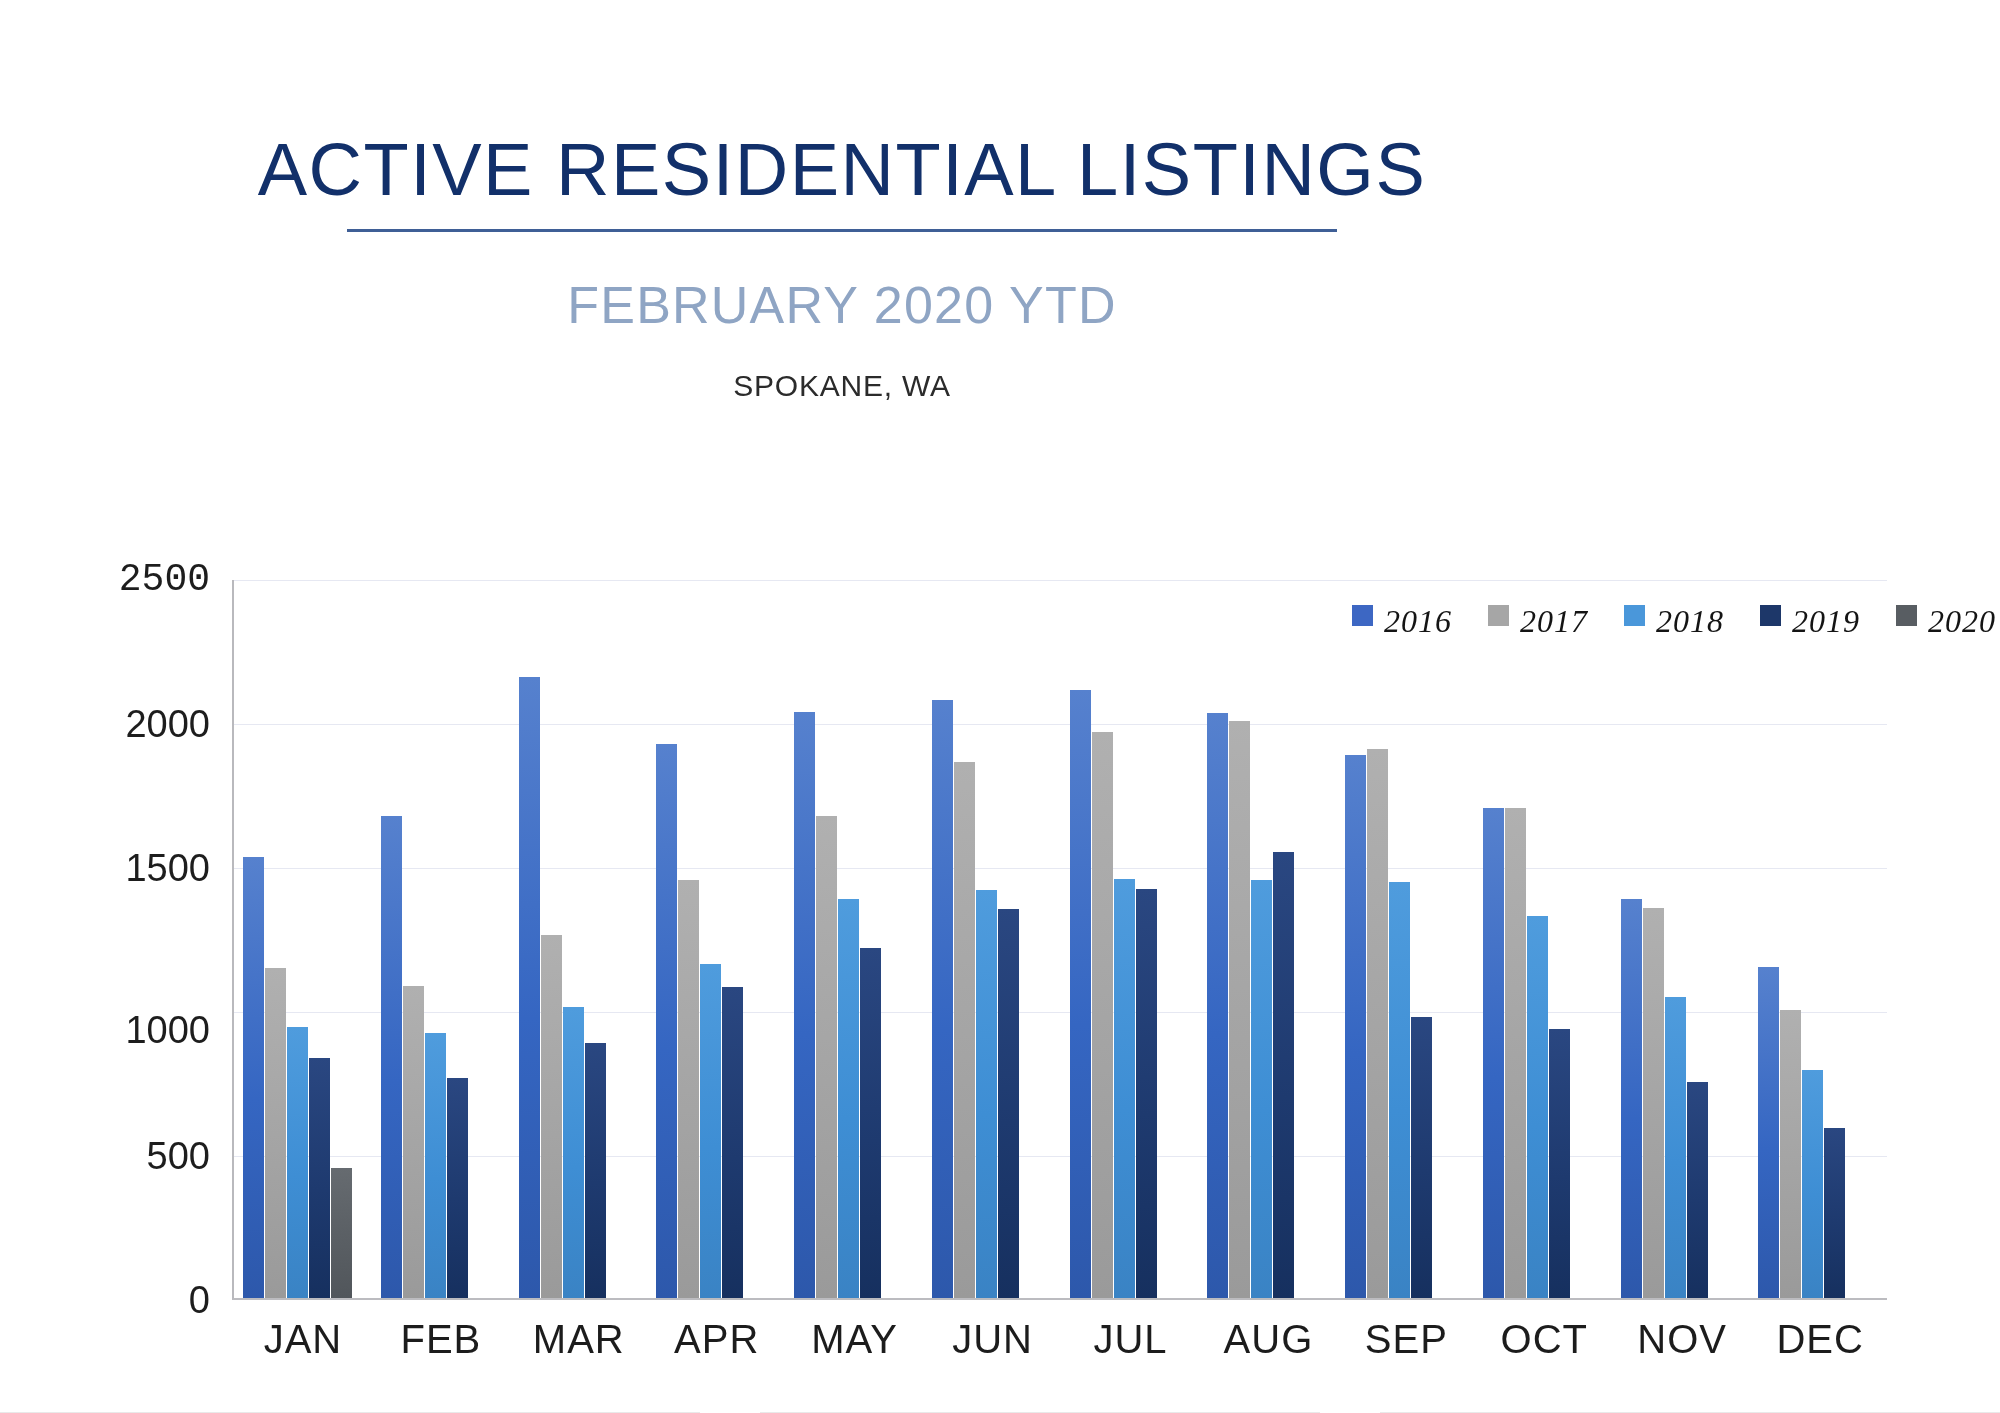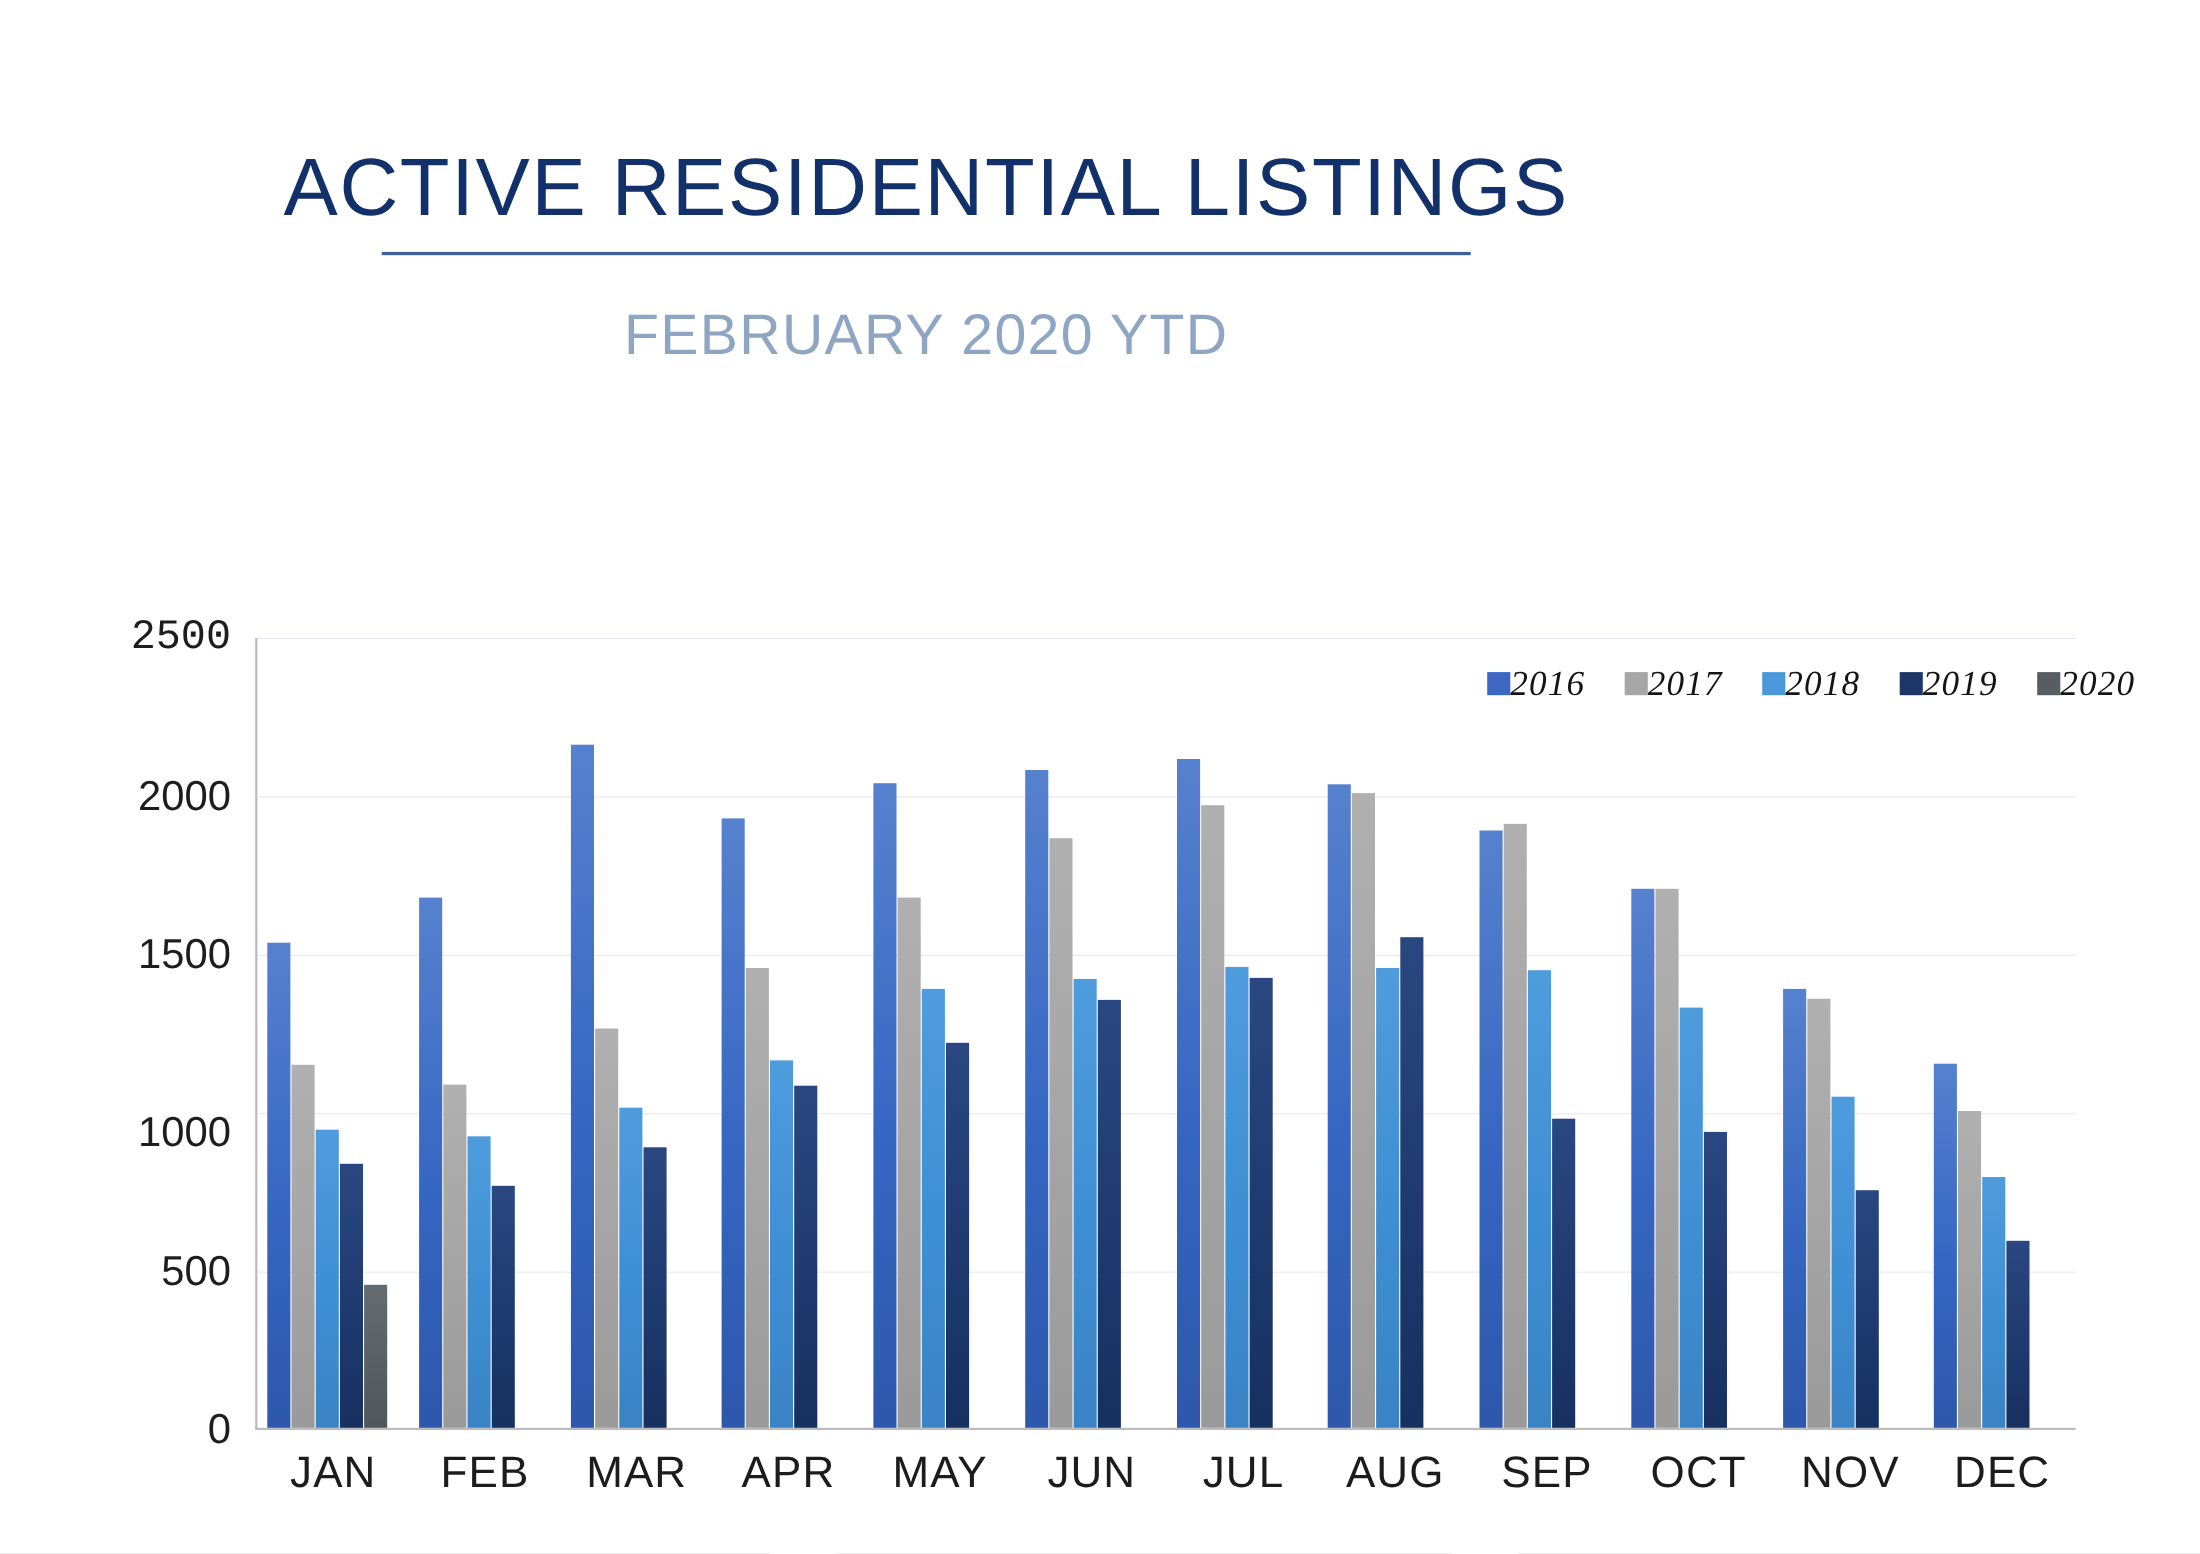--- a/index.html
+++ b/index.html
@@ -158,21 +158,21 @@
 
   
   .legend {
     position: absolute;
     left: 1352px;
     top: 50px;
     display: flex;
     align-items: center;
     gap: 36px;
   }
-  .legend-item { display: flex; align-items: center; }
+  .legend-item { display: flex; align-items: flex-start; gap: 11px; }
   .legend-swatch { width: 21px; height: 21px; display: block; }
   .legend-swatch.s2016 { background: #3d67c3; }
   .legend-swatch.s2017 { background: #a6a6a6; }
   .legend-swatch.s2018 { background: #4a97da; }
   .legend-swatch.s2019 { background: #1d3769; }
   .legend-swatch.s2020 { background: #585d62; }
   .legend-label {
     font-family: "Liberation Serif", serif;
     font-style: italic;
     font-size: 32px;
@@ -193,20 +193,21 @@
 </style>
 </head>
 <body>
 
 <div id="page">
 
   <div class="header">
     <div class="title">ACTIVE RESIDENTIAL LISTINGS</div>
     <div class="title-rule"></div>
     <div class="subtitle">FEBRUARY 2020 YTD</div>
+    <div class="location">SPOKANE, WA</div>
   </div>
 
   <div id="chart-area">
 
     <div class="ylabels">
         <div class="ylabel" style="top: 745px;">0</div>
         <div class="ylabel" style="top: 601px;">500</div>
         <div class="ylabel" style="top: 457px; margin-top: 18px;">1000</div>
         <div class="ylabel" style="top: 313px; text-align: right;">1500</div>
         <div class="ylabel" style="top: 169px;">2000</div>

